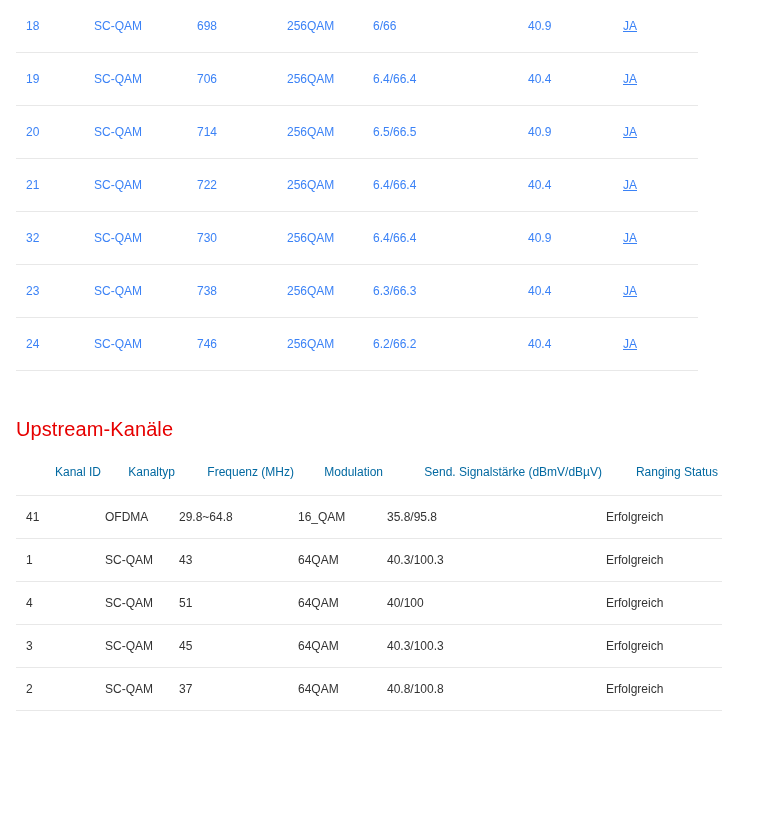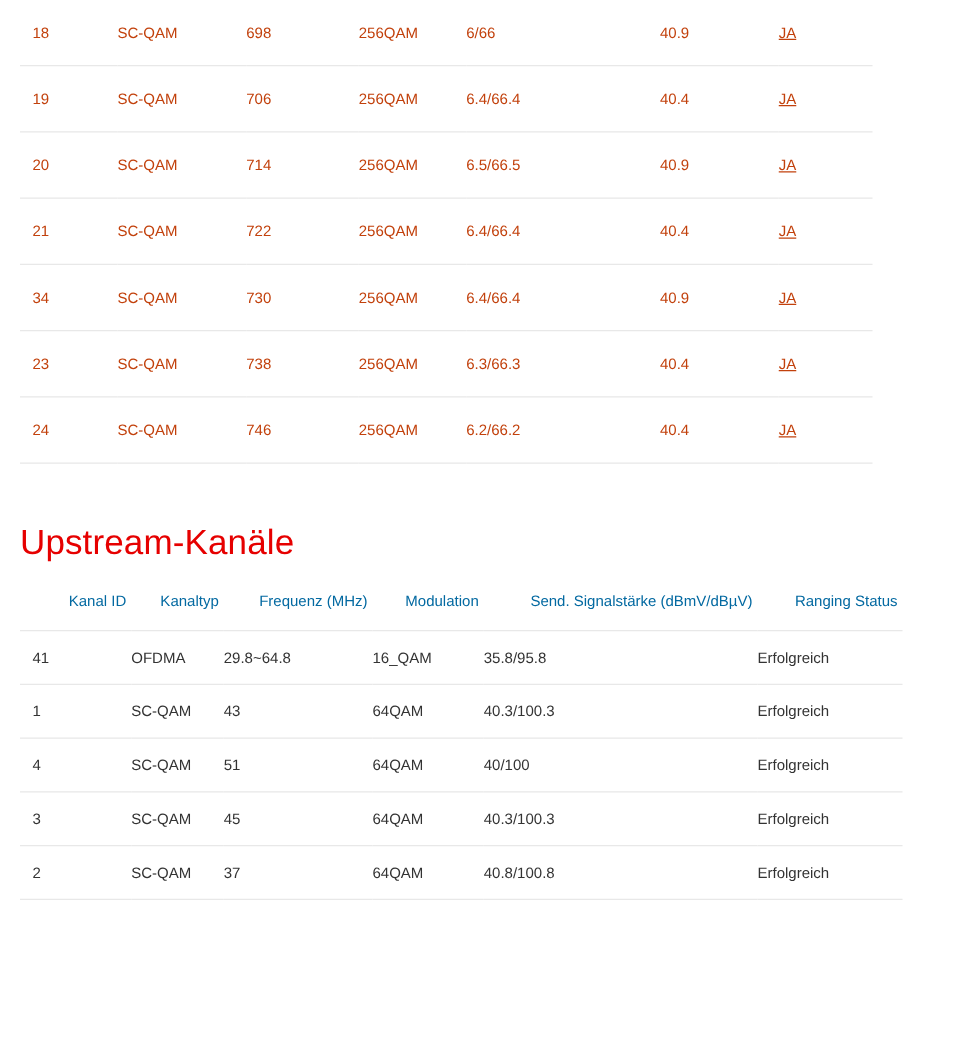--- a/index.html
+++ b/index.html
@@ -26,39 +26,39 @@
   .ds-table {
     width: 672px;
     margin: 0 0 0 16px;
     border-collapse: collapse;
     table-layout: fixed;
   }
   .ds-table td {
     border-bottom: 1px solid #e8e8e8;
     padding: 14px 0 14px 0;
     font-size: 12px;
-    color: #c2410c;
+    color: #3b82f6;
     vertical-align: middle;
     height: 24px;
   }
   .ds-table tr:last-child td {
     border-bottom: 1px solid #e8e8e8;
   }
   .ds-c0 { width: 68px; padding-left: 10px !important; }
   .ds-c1 { width: 103px; }
   .ds-c2 { width: 90px; }
   .ds-c3 { width: 86px; }
   .ds-c4 { width: 155px; }
   .ds-c5 { width: 95px; }
   .ds-c6 { width: 75px; text-decoration: underline; }
 
   
   .section-title {
     color: #e60000;
-    font-size: 28px;
+    font-size: 20px;
     font-weight: normal;
     margin: 47px 0 0 16px;
     letter-spacing: 0.1px;
   }
 
   
   .us-table {
     width: 672px;
     margin: 24px 0 0 16px;
     border-collapse: collapse;
@@ -123,21 +123,21 @@
       <tr>
         <td class="ds-c0">21</td>
         <td class="ds-c1">SC-QAM</td>
         <td class="ds-c2">722</td>
         <td class="ds-c3">256QAM</td>
         <td class="ds-c4">6.4/66.4</td>
         <td class="ds-c5">40.4</td>
         <td class="ds-c6">JA</td>
       </tr>
       <tr>
-        <td class="ds-c0">34</td>
+        <td class="ds-c0">32</td>
         <td class="ds-c1">SC-QAM</td>
         <td class="ds-c2">730</td>
         <td class="ds-c3">256QAM</td>
         <td class="ds-c4">6.4/66.4</td>
         <td class="ds-c5">40.9</td>
         <td class="ds-c6">JA</td>
       </tr>
       <tr>
         <td class="ds-c0">23</td>
         <td class="ds-c1">SC-QAM</td>

